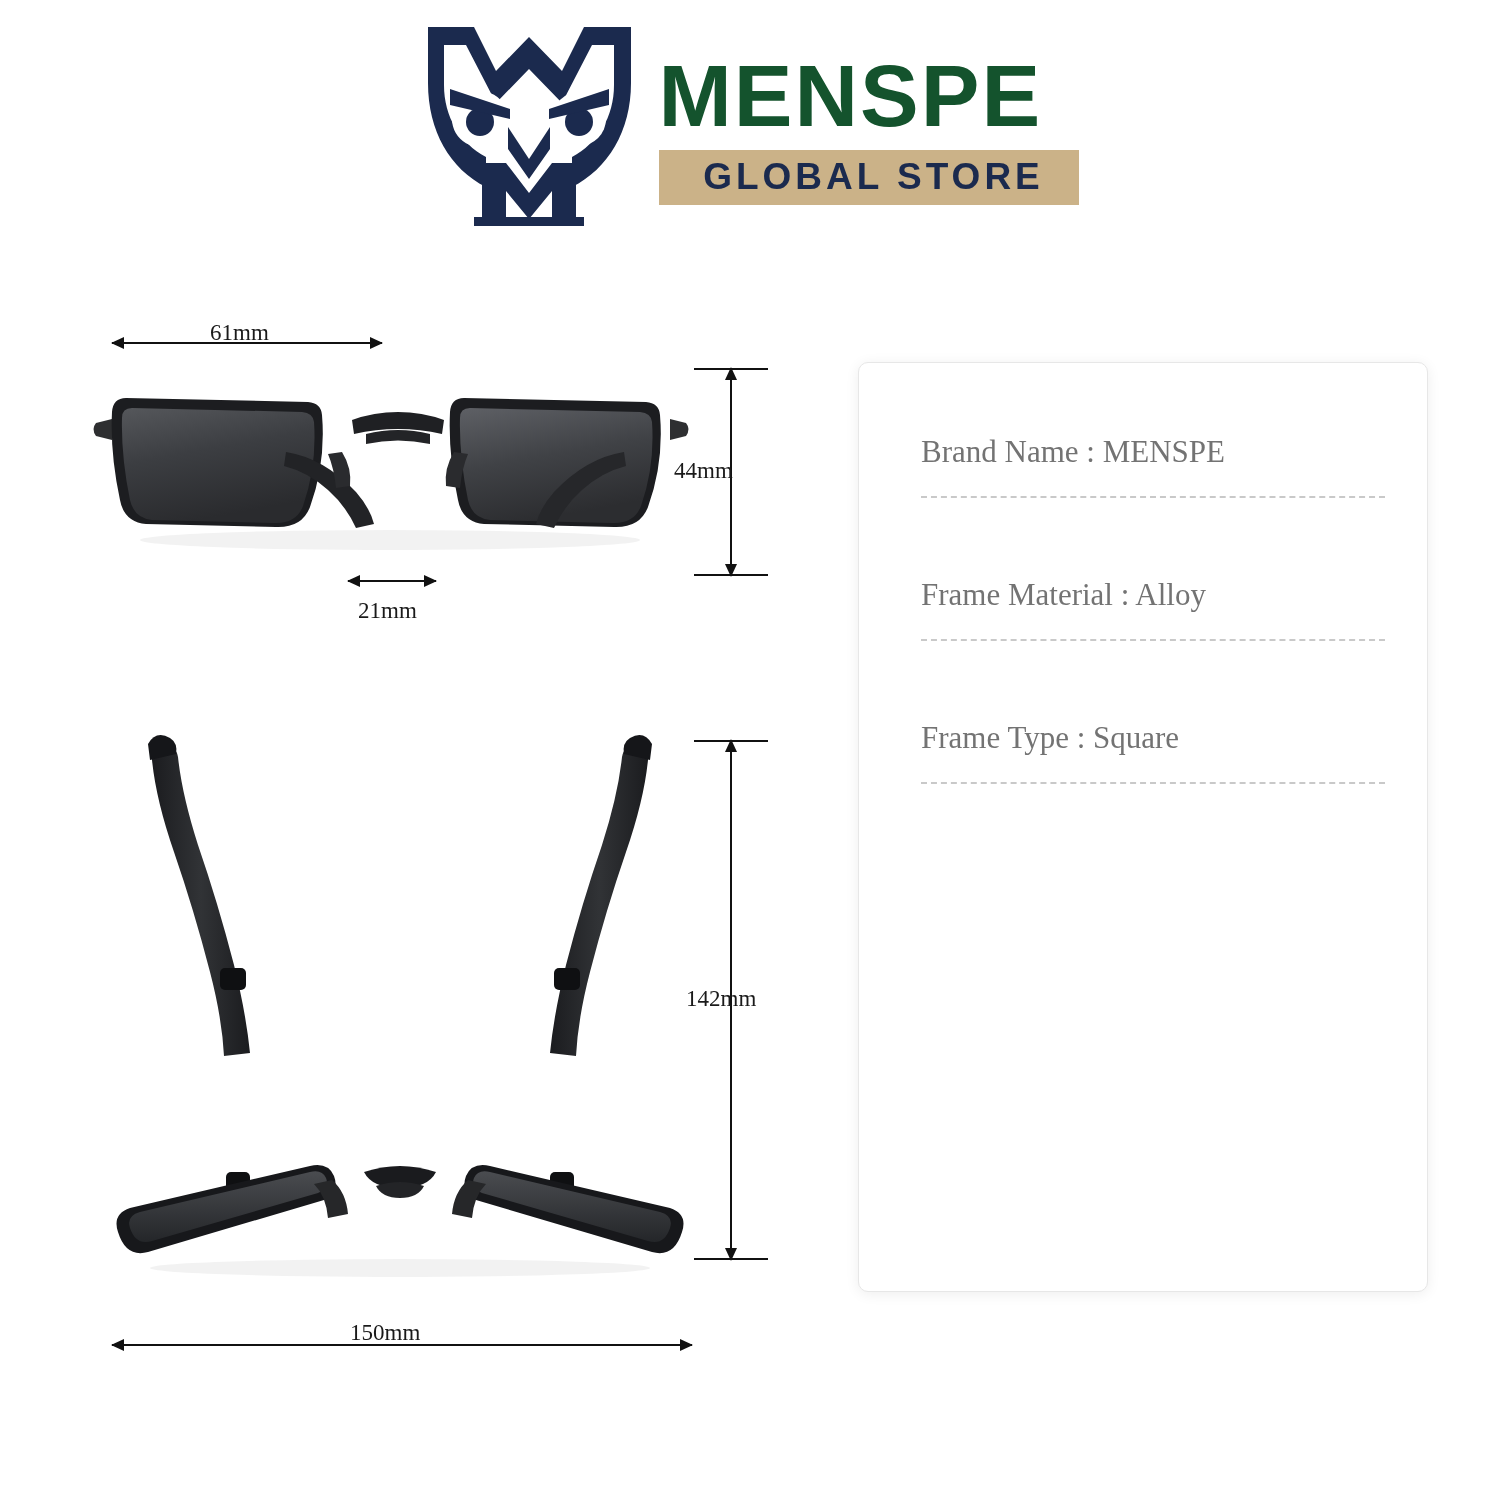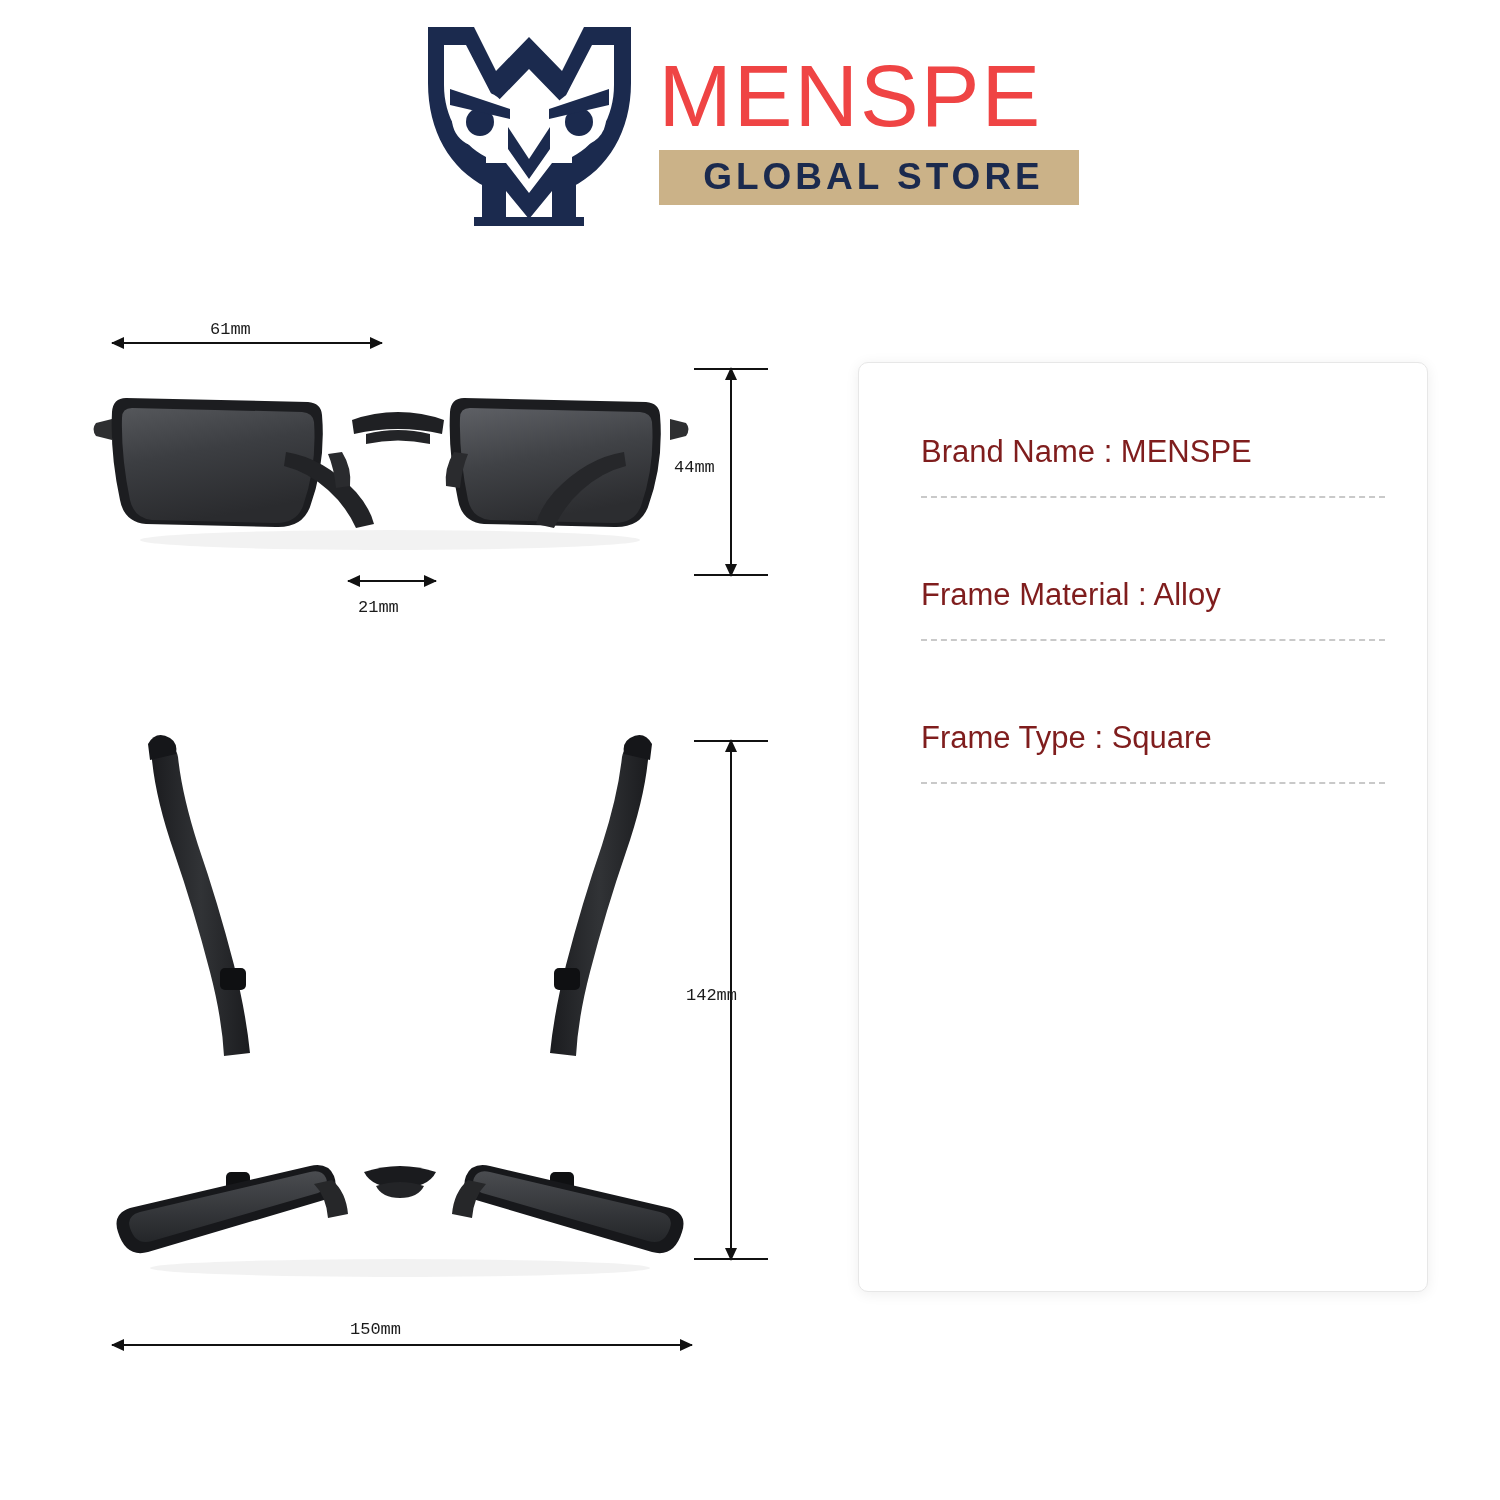--- a/index.html
+++ b/index.html
@@ -40,23 +40,23 @@
   }
   .logo-text {
     display: flex;
     flex-direction: column;
     align-items: flex-start;
     justify-content: center;
     margin-top: 6px;
   }
   .brand-main {
     font-size: 88px;
-    font-weight: normal;
+    font-weight: bold;
     letter-spacing: 2px;
-    color: #ef4444;
+    color: #14532d;
     line-height: 1.0;
     font-family: "Liberation Sans", sans-serif;
   }
   .brand-sub {
     margin-top: 10px;
     background: #cbb288;
     color: #1b2a4e;
     font-size: 37px;
     font-weight: bold;
     letter-spacing: 4px;
@@ -77,24 +77,24 @@
   .measure-bottom {
     position: absolute;
     left: 90px;
     top: 700px;
     width: 700px;
     height: 680px;
   }
 
   .dim-label {
     position: absolute;
-    font-size: 17px;
+    font-size: 23px;
     color: #1a1a1a;
     white-space: nowrap;
-    font-family: Liberation Mono, monospace;
+    font-family: Liberation Serif, serif;
   }
 
   
   .arrow-h {
     position: absolute;
     height: 2px;
     background: #111;
   }
   .arrow-h::before, .arrow-h::after {
     content: "";
@@ -150,25 +150,25 @@
     border: 1px solid #e7e7e7;
     border-radius: 10px;
     box-shadow: 0 2px 14px rgba(0,0,0,0.07);
     padding: 70px 42px 0 62px;
   }
   .spec-row {
     height: 143px;
   }
   .spec-text {
     font-size: 31px;
-    color: #7f1d1d;
+    color: #737373;
     white-space: nowrap;
     line-height: 1.2;
     padding-bottom: 26px;
-    font-family: Liberation Sans, sans-serif;
+    font-family: Liberation Serif, serif;
   }
   .spec-sep {
     border-top: 2px dashed #c9c9c9;
     width: 100%;
   }
 </style>
 </head>
 <body>
 
 <div class="page">

